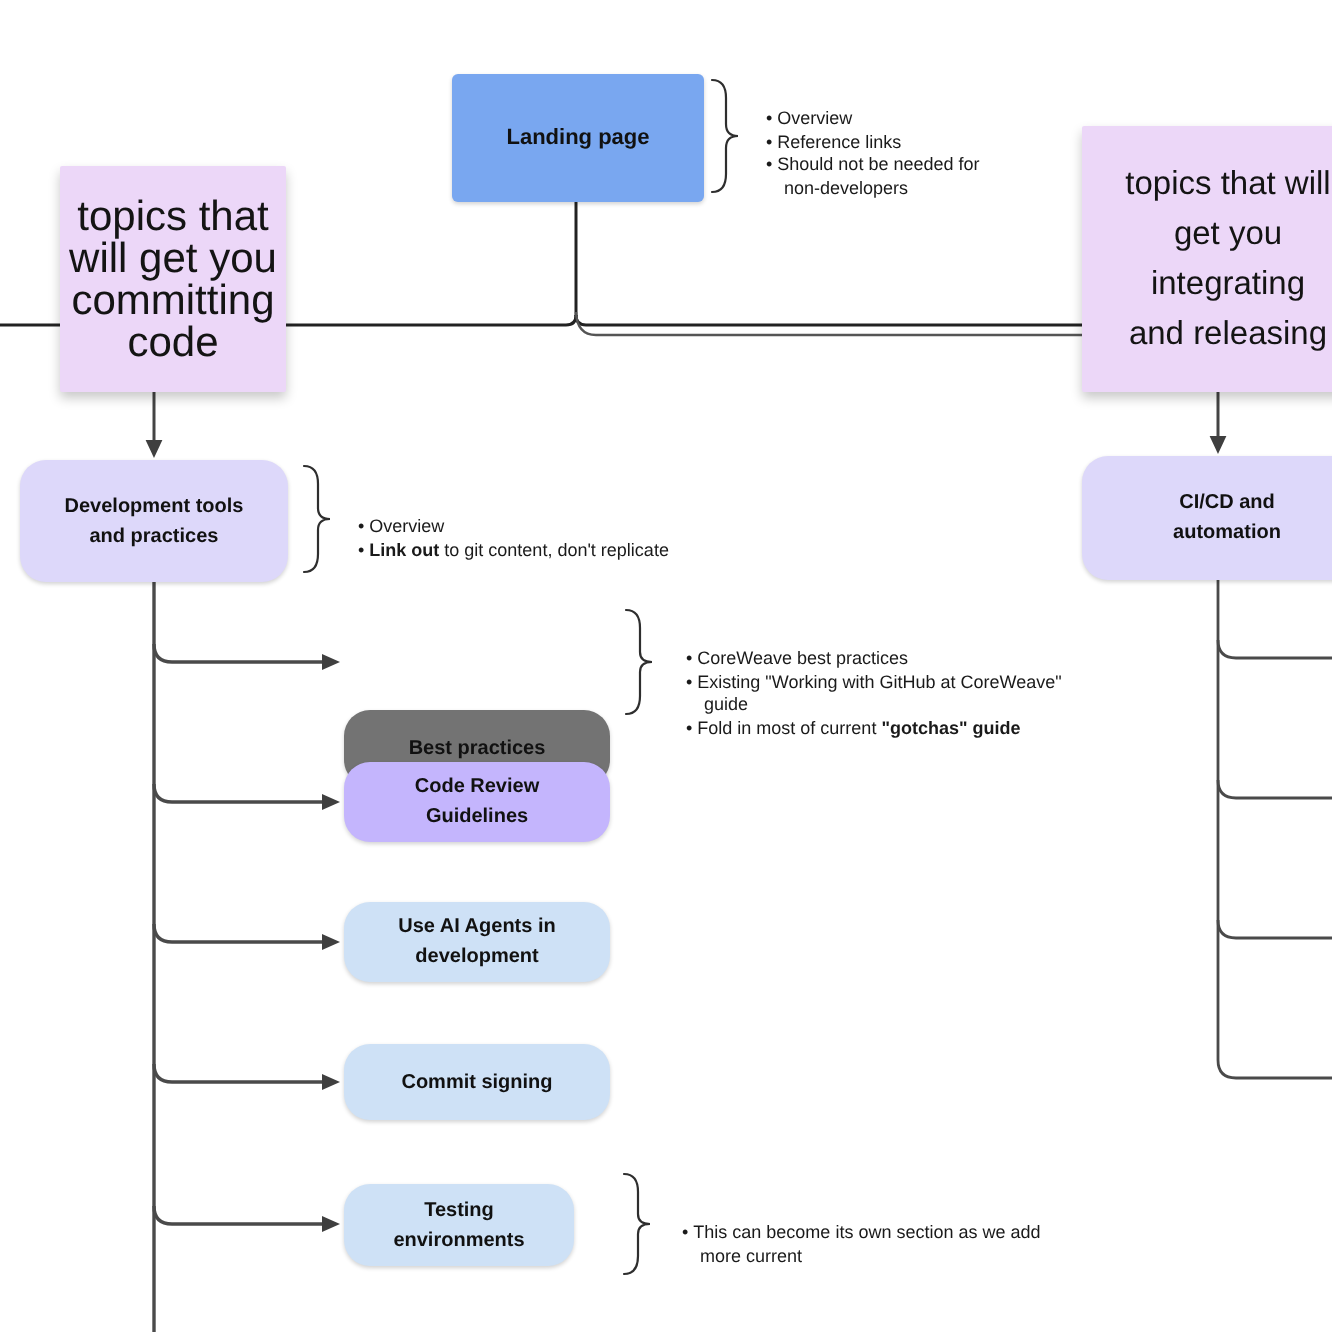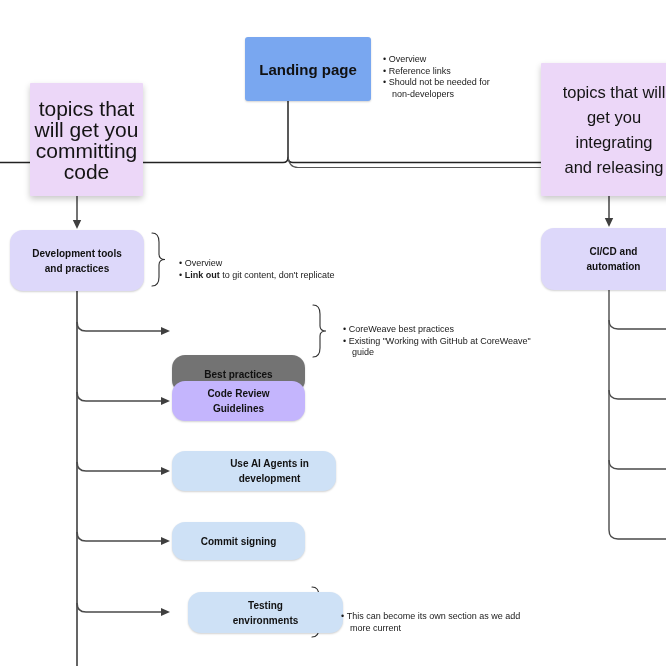--- a/index.html
+++ b/index.html
@@ -10,21 +10,21 @@
   }
   svg.layer{position:absolute;left:0;top:0;z-index:1;}
   .shape{
     position:absolute;z-index:2;
     display:flex;align-items:center;justify-content:center;
     text-align:center;font-weight:700;color:#111;
     white-space:pre-line;border-radius:13px;
     box-shadow:0 1px 2px rgba(0,0,0,.18);
     font-size:10px;line-height:15px;
   }
-  .shape.landing{font-size:15px;line-height:17px;border-radius:3px;margin-left:19px;}
+  .shape.landing{font-size:11px;line-height:17px;border-radius:3px;}
   .sticky{
     position:absolute;z-index:3;
     display:flex;align-items:center;justify-content:center;
     text-align:center;color:#141414;white-space:pre-line;
     border-radius:1px;box-shadow:0 3px 6px rgba(0,0,0,.22);
     font-weight:400;
   }
   .sticky.left{font-size:21px;line-height:21px;}
   .sticky.right{font-size:16.5px;line-height:25px;}
   .notes{
@@ -35,23 +35,23 @@
   .notes li::before{content:"\2022\00A0";}
   .notes .b{font-weight:700;}
   
   #landing-box{left:226px;top:37px;width:126px;height:64px;}
   #sticky-left{left:30px;top:83px;width:113px;height:113px;}
   #sticky-right{left:541px;top:63px;width:146px;height:133px;}
   #dev-box{left:10px;top:230px;width:134px;height:61px;}
   #cicd-box{left:541px;top:228px;width:145px;height:62px;}
   #child-0{left:172px;top:312px;width:133px;height:38px;}
   #child-1{left:172px;top:381px;width:133px;height:40px;}
-  #child-2{left:172px;top:451px;width:133px;height:40px;padding-left:31px;}
+  #child-2{left:172px;top:451px;width:133px;height:40px;}
   #child-3{left:172px;top:522px;width:133px;height:38px;}
-  #child-4{left:188px;top:592px;width:155px;height:41px;}
+  #child-4{left:172px;top:592px;width:115px;height:41px;}
   #notes-landing{left:371px;top:42px;width:120px;}
   #notes-dev{left:167px;top:246px;width:215px;}
   #notes-best{left:331px;top:312px;width:190px;}
   #notes-testing{left:329px;top:599px;width:196px;}
 </style>
 </head>
 <body>
 
 <svg class="layer" width="666" height="666" viewBox="0 0 666 666">
   <g fill="none" stroke="#222" stroke-width="1.5">
@@ -128,16 +128,17 @@
     <li><span>Reference links</span></li>
     <li><span>Should not be needed for non-developers</span></li>
   </ul>
 <ul class="notes" id="notes-dev">
     <li><span>Overview</span></li>
     <li><span class="b">Link out</span><span> to git content, don't replicate</span></li>
   </ul>
 <ul class="notes" id="notes-best">
     <li><span>CoreWeave best practices</span></li>
     <li><span>Existing "Working with GitHub at CoreWeave" guide</span></li>
+    <li><span>Fold in most of current </span><span class="b">"gotchas" guide</span></li>
   </ul>
 <ul class="notes" id="notes-testing">
     <li><span>This can become its own section as we add more current</span></li>
   </ul>
 
 </body></html>

